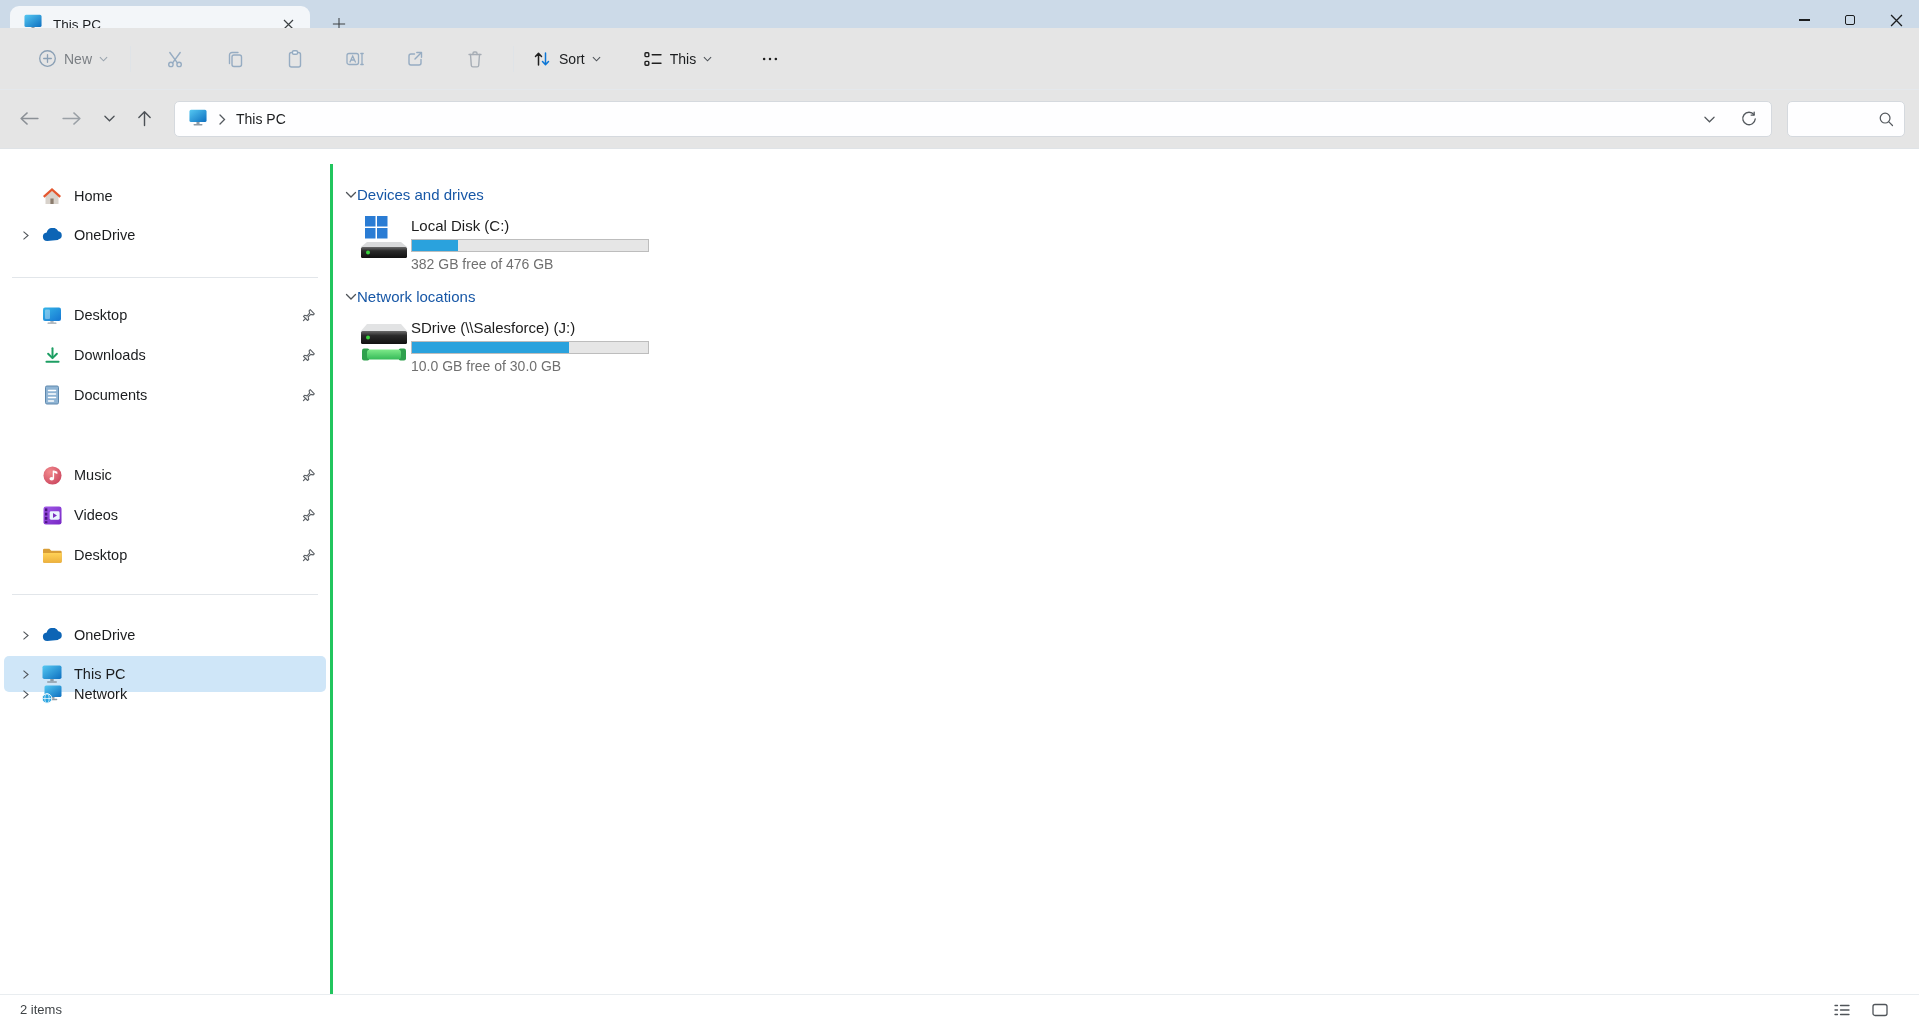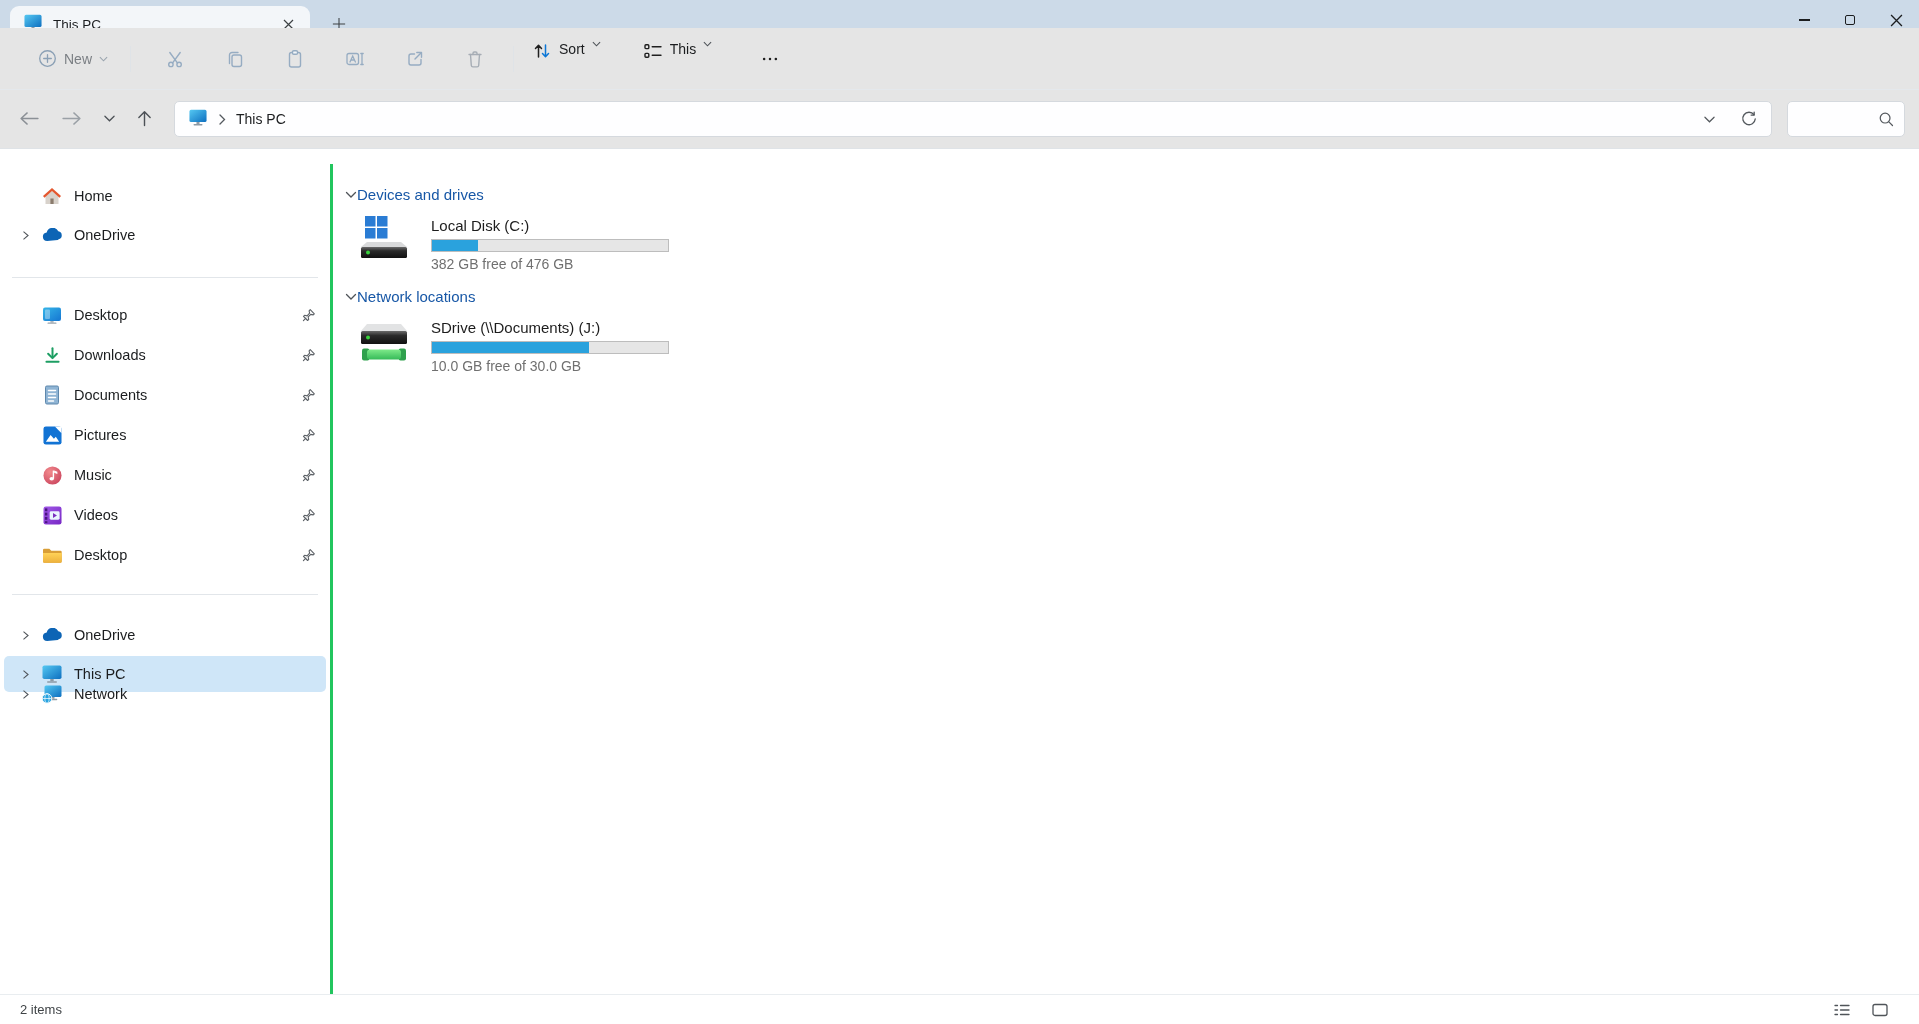--- a/index.html
+++ b/index.html
@@ -19,21 +19,21 @@
   .glyph-min { width:11px; height:1.4px; background:#1b1d1f; }
   .glyph-max { width:10px; height:10px; border:1.2px solid #1b1d1f; border-radius:2px; }
 
   
   .chrome { position:absolute; left:0; top:28px; width:1919px; height:121px; background:#e5e5e5; border-bottom:1px solid #dfe3e7; }
   .toolbar { height:62px; display:flex; align-items:center; padding-left:30px; border-bottom:1px solid #e4e8ec; }
   .new-btn { display:flex; align-items:center; gap:7px; height:36px; padding:0 8px; border-radius:4px; color:#7b7f84; font-size:14px; }
   .tdivider { width:1px; height:26px; background:#dfe3e7; margin:0 14px; }
   .tdivider2 { width:1px; height:26px; background:#dfe3e7; margin:0 8px; }
   .icon-btn { width:60px; height:40px; display:flex; align-items:center; justify-content:center; border-radius:4px; }
-  .labeled-btn { display:flex; align-items:flex-start; gap:7px; height:36px; padding:0 10px; border-radius:4px; font-size:14px; color:#1b1d1f; }
+  .labeled-btn { display:flex; align-items:center; gap:7px; height:36px; padding:0 10px; border-radius:4px; font-size:14px; color:#1b1d1f; }
   .view-btn { margin-left:22px; }
   .more-btn { margin-left:28px; width:40px; height:40px; display:flex; align-items:center; justify-content:center; border-radius:4px; }
 
   .addressrow { position:relative; height:58px; }
   .nav-btn { position:absolute; top:11px; width:34px; height:34px; display:flex; align-items:center; justify-content:center; border-radius:4px; }
   .address-box { position:absolute; left:174px; top:11px; width:1598px; height:36px; background:#fefeff;
                  border:1px solid #d5d9de; border-radius:5px; display:flex; align-items:center; padding:0 8px 0 14px; }
   .address-loc { font-size:14px; color:#1b1d1f; margin-left:10px; }
   .addr-spacer { flex:1; }
   .addr-btn { width:28px; height:28px; display:flex; align-items:center; justify-content:center; border-radius:4px; }
@@ -48,21 +48,21 @@
   .s-icon { width:24px; margin-left:4px; display:flex; align-items:center; justify-content:center; }
   .s-label { margin-left:10px; font-size:14.5px; color:#1b1d1f; }
   .s-pin { margin-left:auto; margin-right:10px; display:flex; align-items:center; }
   .sdivider { position:absolute; left:12px; right:12px; height:1px; background:#e2e6ea; }
 
   
   .content { position:absolute; left:333px; top:164px; right:0; bottom:30px; background:#fff; }
   .sec-header { position:absolute; display:flex; align-items:center; }
   .sec-title { font-size:15px; color:#1757a6; }
   .drive-entry { position:absolute; display:flex; align-items:flex-start; }
-  .drive-col { margin-left:20px; width:238px; padding-top:2px; }
+  .drive-col { margin-left:0; width:238px; padding-top:2px; }
   .drive-name { font-size:15px; color:#1c1c1c; line-height:19px; white-space:nowrap; }
   .drive-bar { margin-top:4px; width:238px; height:13px; background:#e6e6e6; border:1px solid #bdbdbd; }
   .drive-fill { height:100%; background:#2aa2dd; }
   .drive-free { margin-top:4px; font-size:14px; color:#707070; white-space:nowrap; }
 
   
   .statusbar { position:absolute; left:0; right:0; bottom:0; height:30px; background:#fff;
                border-top:1px solid #e9edf0; display:flex; align-items:center; }
   .status-count { margin-left:20px; font-size:13px; color:#3f4346; }
   .status-icons { margin-left:auto; margin-right:28px; display:flex; gap:16px; align-items:center; }
@@ -389,37 +389,20 @@
       </span>
       <span class="s-label">Documents</span>
       <span class="s-pin">
         <svg width="14" height="14" viewBox="0 0 15 15">
             <path d="M8.8,1.8 l4.4,4.4 -1.2,1.2 -2.6,-0.6 -2.8,2.8 0.6,2.6 -1.2,1.2 -4.4,-4.4 1.2,-1.2 2.6,0.6 2.8,-2.8 -0.6,-2.6 z" fill="none" stroke="#5c6166" stroke-width="1.2" stroke-linejoin="round"></path>
             <path d="M4.2,10.8 L1.5,13.5" stroke="#5c6166" stroke-width="1.2" stroke-linecap="round"></path>
           </svg>
       </span>
     </div>
 
-    <div class="srow" style="top:253px">
-      <span class="s-chev"></span>
-      <span class="s-icon">
-        <svg width="19" height="19" viewBox="0 0 20 20">
-            <rect x="0.5" y="0.5" width="19" height="19" rx="2.5" fill="#1273d4"></rect>
-            <polygon points="12.5,0.5 19.5,0.5 19.5,7.5" fill="#ffffff"></polygon>
-            <path d="M3,16.5 L8,9.5 L11.5,13.5 L13.5,11.2 L17,16.5 Z" fill="#ffffff"></path>
-          </svg>
-      </span>
-      <span class="s-label">Pictures</span>
-      <span class="s-pin">
-        <svg width="14" height="14" viewBox="0 0 15 15">
-            <path d="M8.8,1.8 l4.4,4.4 -1.2,1.2 -2.6,-0.6 -2.8,2.8 0.6,2.6 -1.2,1.2 -4.4,-4.4 1.2,-1.2 2.6,0.6 2.8,-2.8 -0.6,-2.6 z" fill="none" stroke="#5c6166" stroke-width="1.2" stroke-linejoin="round"></path>
-            <path d="M4.2,10.8 L1.5,13.5" stroke="#5c6166" stroke-width="1.2" stroke-linecap="round"></path>
-          </svg>
-      </span>
-    </div>
 
     <div class="srow" style="top:293px">
       <span class="s-chev"></span>
       <span class="s-icon">
         <svg width="19" height="19" viewBox="0 0 20 20">
             <circle cx="10" cy="10" r="9.5" fill="url(#g-music)"></circle>
             <rect x="10.2" y="4.8" width="1.5" height="8.4" fill="#fff"></rect>
             <path d="M11.7,4.8 l3.4,1.2 v2.4 l-3.4,-1.2 z" fill="#fff"></path>
             <ellipse cx="9.2" cy="13.4" rx="2.4" ry="1.9" fill="#fff"></ellipse>
           </svg>
@@ -566,21 +549,21 @@
     <div class="drive-entry" style="left:24px; top:152px">
       <svg width="54" height="44" viewBox="0 0 54 44" style="margin-top:4px">
         <polygon points="10,4 44,4 50,11 4,11" fill="#e2e3e4"></polygon>
         <rect x="4" y="11" width="46" height="13" rx="1.5" fill="url(#g-drive)"></rect>
         <circle cx="11" cy="17.5" r="2" fill="#39d23c"></circle>
         <rect x="5" y="28.5" width="7.5" height="12" rx="2" fill="#2fa14d"></rect>
         <rect x="41.5" y="28.5" width="7.5" height="12" rx="2" fill="#2fa14d"></rect>
         <rect x="10" y="29.5" width="34" height="10" rx="3" fill="url(#g-pipe)"></rect>
       </svg>
       <div class="drive-col">
-        <div class="drive-name">SDrive (\\Documents) (J:)</div>
+        <div class="drive-name">SDrive (\\Salesforce) (J:)</div>
         <div class="drive-bar">
           <div class="drive-fill" style="width: 66.7%;"></div>
         </div>
         <div class="drive-free">10.0 GB free of 30.0 GB</div>
       </div>
     </div>
   </div>
 
   <div class="statusbar">
     <span class="status-count">2 items</span>

